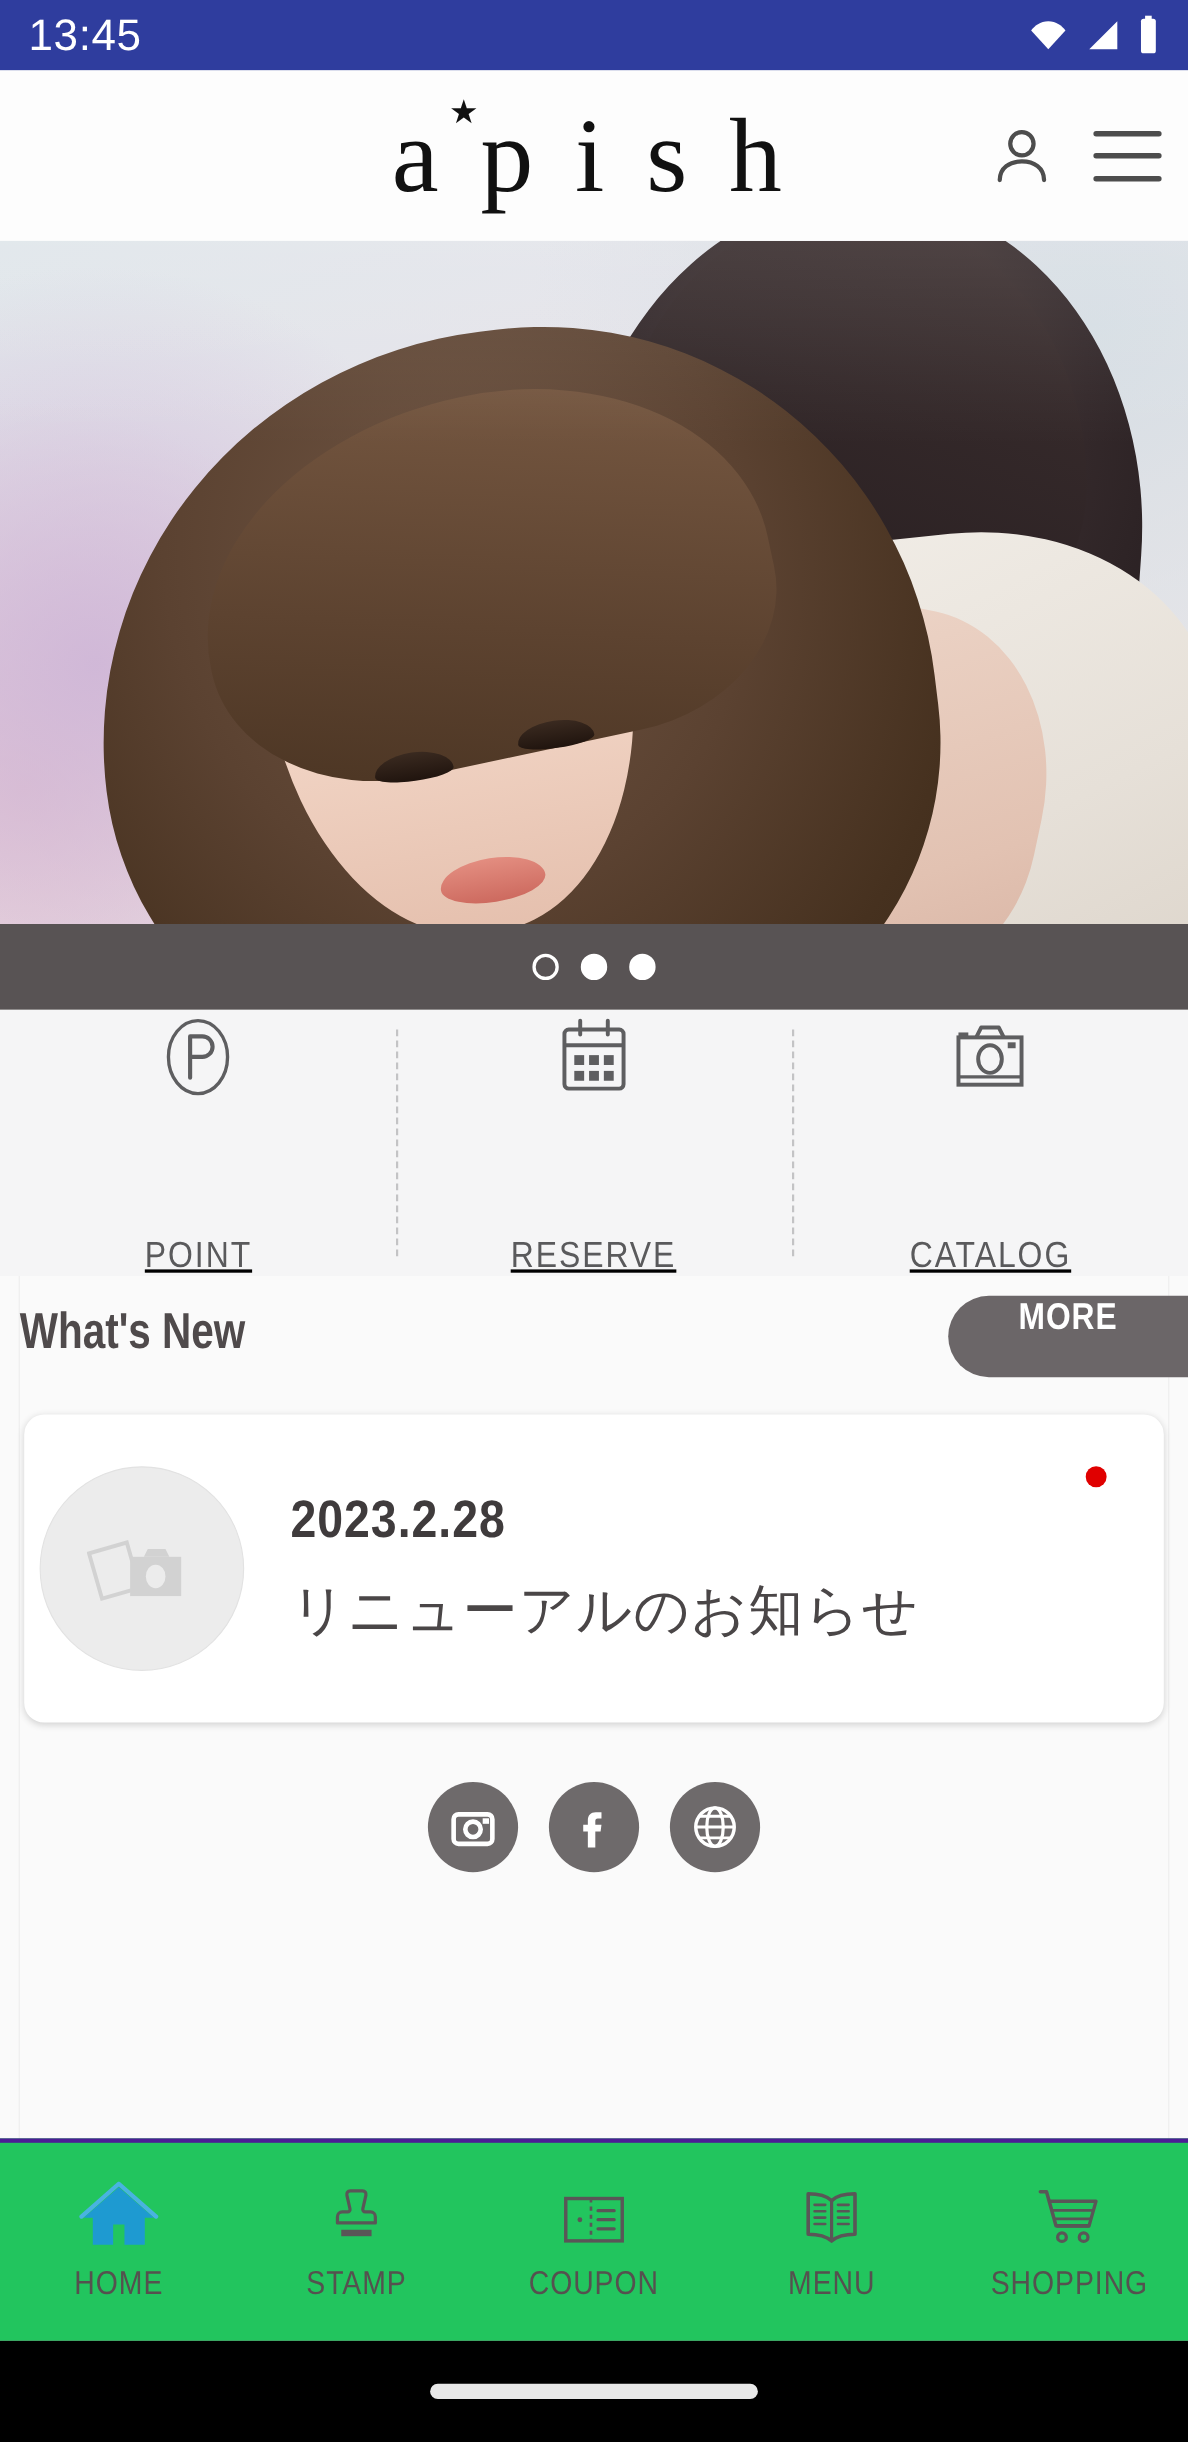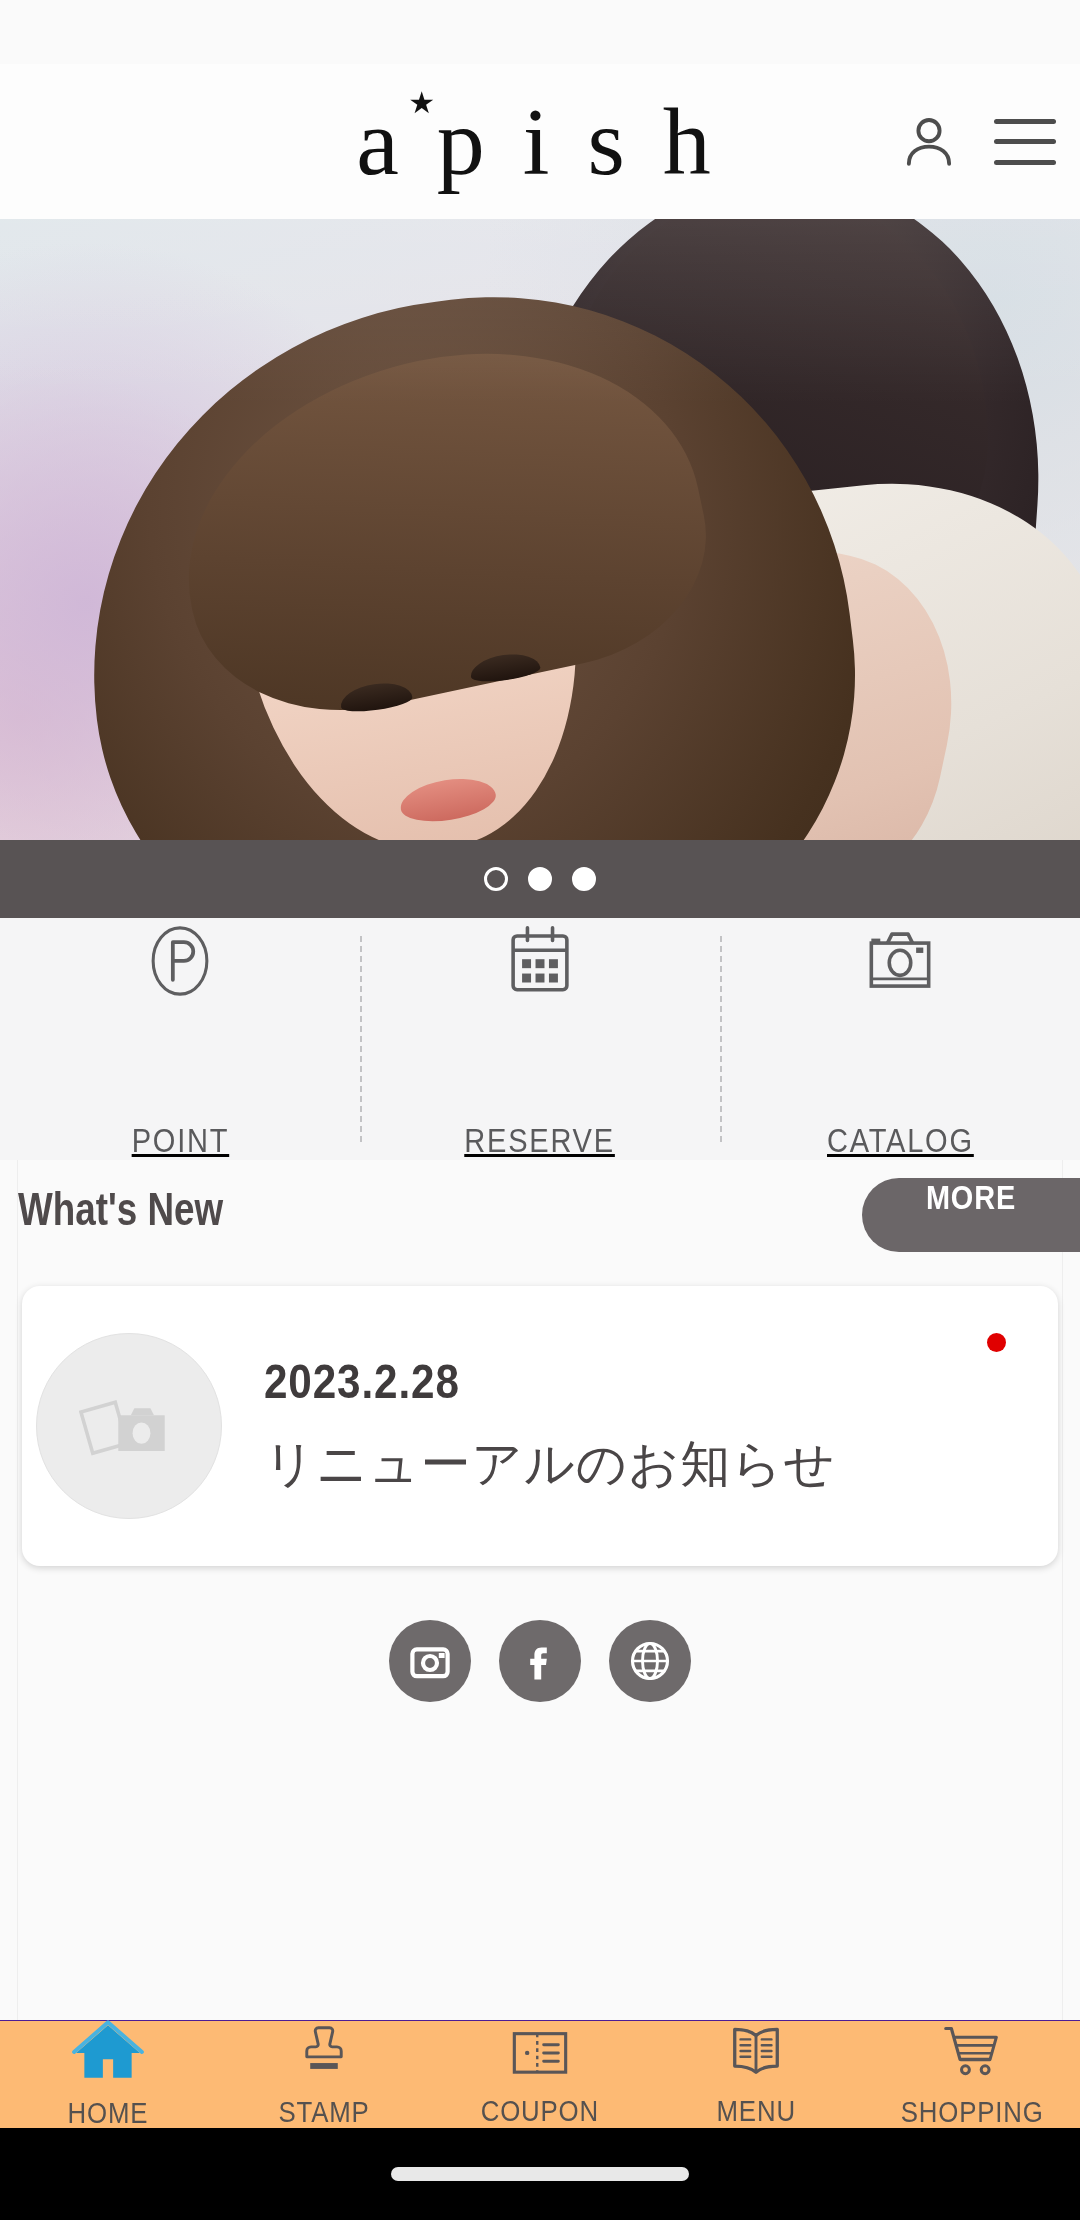--- a/index.html
+++ b/index.html
@@ -217,22 +217,22 @@
     width:82px; height:82px; border-radius:50%; background:#6e6a6b;
     display:flex; align-items:center; justify-content:center;
   }
 
   
   .content-edge-l{ position:absolute; top:1160px; left:17px; width:1px; height:860px; background:#eeeeee; }
   .content-edge-r{ position:absolute; top:1160px; right:17px; width:1px; height:860px; background:#eeeeee; }
 
   
   .bottomnav{
-    position:absolute; bottom:92px; left:0; width:1080px; height:108px;
-    background:#fdba74; border-top:1px solid #4c1d95; display:flex;
+    position:absolute; bottom:92px; left:0; width:1080px; height:184px;
+    background:#22c55e; border-top:4px solid #4c1d95; display:flex;
   }
   .nav-item{
     flex:1; display:flex; flex-direction:column; align-items:center;
     justify-content:center; gap:14px;
   }
   .nav-label{
     font-family:"Liberation Sans Narrow","Liberation Sans",sans-serif;
     font-size:30px; color:#55514f; letter-spacing:1px;
     transform:scaleX(.86); transform-origin:center;
   }
@@ -243,20 +243,35 @@
     position:absolute; bottom:0; left:0; width:1080px; height:92px;
     background:#000; display:flex; align-items:center; justify-content:center;
   }
   .gesture-pill{ width:298px; height:14px; border-radius:8px; background:#e8e8e8; }
 </style>
 </head>
 <body>
 
 <div class="screen">
 
+  <div class="statusbar">
+    <div class="status-time">13:45</div>
+    <div class="status-icons">
+      <svg width="38" height="34" viewBox="0 0 24 24">
+        <path d="M12 3C7 3 3 6 1 9l11 12L23 9c-2-3-6-6-11-6z" fill="#fff"></path>
+      </svg>
+      <svg width="34" height="34" viewBox="0 0 24 24">
+        <path d="M21 3v18H3L21 3z" fill="#fff"></path>
+      </svg>
+      <svg width="20" height="36" viewBox="0 0 12 24">
+        <rect x="4" y="0" width="4" height="2.5" fill="#fff"></rect>
+        <rect x="1.5" y="2" width="9" height="21" rx="1.6" fill="#fff"></rect>
+      </svg>
+    </div>
+  </div>
 
   <div class="header">
     <div class="logo-wrap">
       <div class="logo">
         <span class="star">★</span>
         <span>a p i s h</span>
       </div>
     </div>
     <div class="header-actions">
       <div class="hdr-icon">

